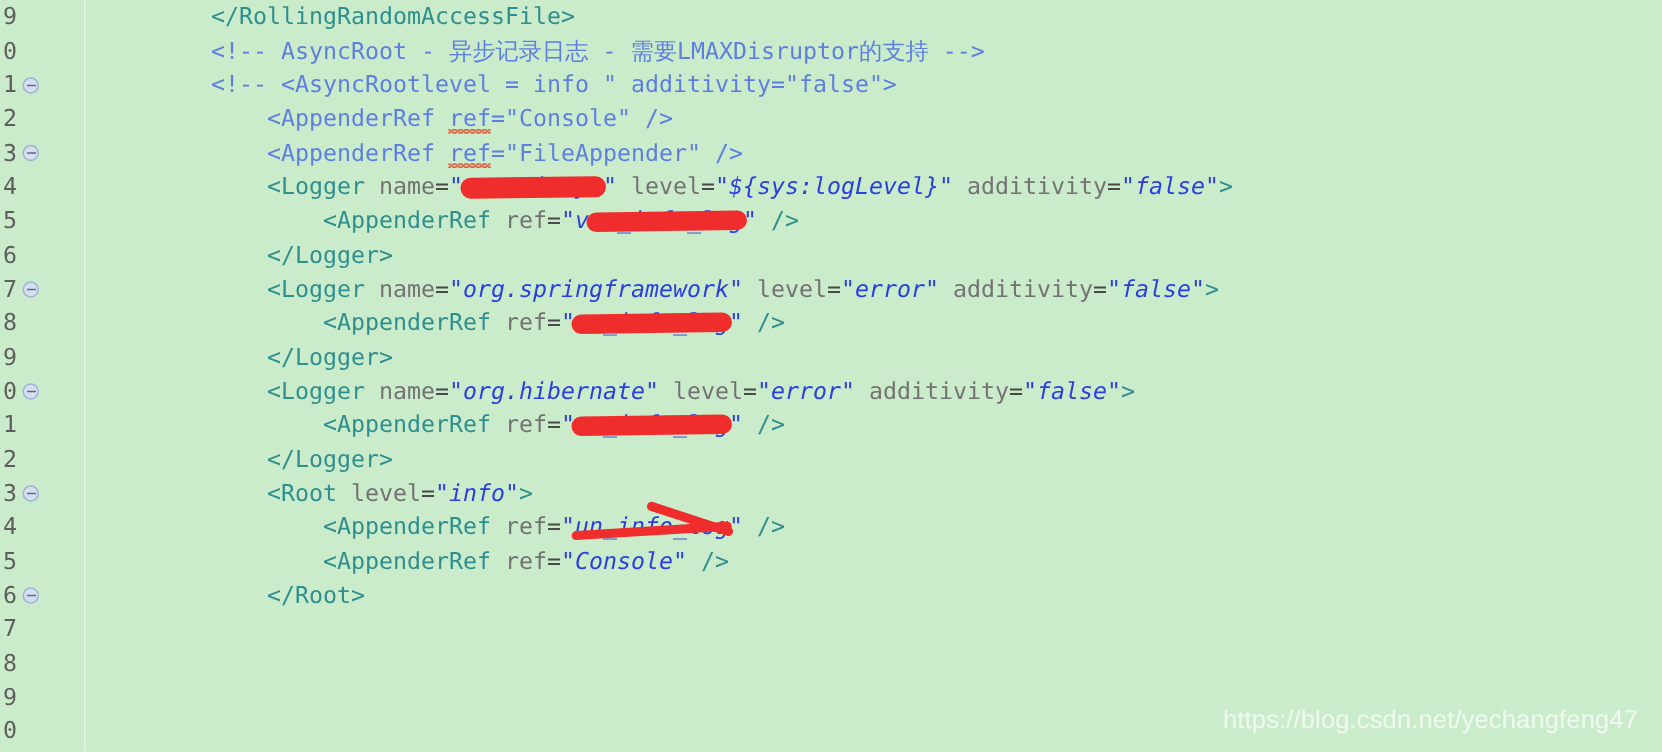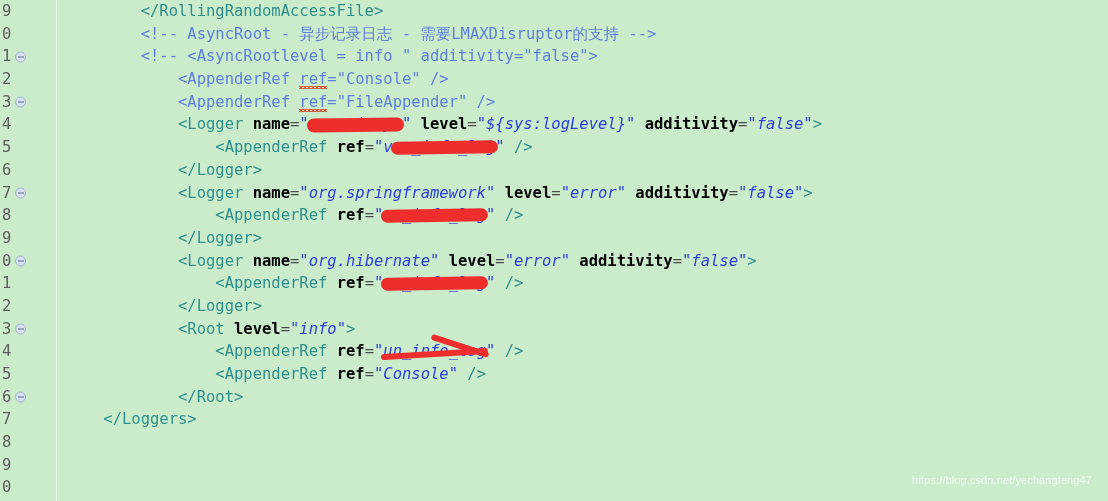--- a/index.html
+++ b/index.html
@@ -74,21 +74,21 @@
   .line {
     height: 22.7px;
     line-height: 22.7px;
     white-space: pre;
     padding-left: 9px;
     color: #2f8a8a;
   }
 
   
   .tag      { color: #2f8f8f; margin-top: 16px; }
-  .attr     { color: #000000; font-weight: bold; }
+  .attr     { color: #737373; }
   .val      { color: #2c3ede; font-style: italic; }
   .cmt      { color: #5f7fe0; }
   .eq       { color: #4a4a4a; }
 
   
   .wavy {
     position: relative;
   }
   .wavy::after {
     content: "";
@@ -151,21 +151,21 @@
   }
 
   
   #watermark {
     position: absolute;
     right: 16px;
     bottom: 9px;
     color: #ffffff;
     opacity: .72;
     font-family: "Liberation Sans", sans-serif;
-    font-size: 11px;
+    font-size: 17px;
     letter-spacing: .1px;
     z-index: 5;
     pointer-events: none;
   }
 </style>
 </head>
 <body>
 
 <div id="editor">
 
@@ -207,19 +207,18 @@
       <div class="line"><span>            </span><span class="tag">&lt;Logger </span><span class="attr">name</span><span class="eq">=</span><span class="val">"org.springframework"</span><span class=""> </span><span class="attr">level</span><span class="eq">=</span><span class="val">"error"</span><span class=""> </span><span class="attr">additivity</span><span class="eq">=</span><span class="val">"false"</span><span class="tag">&gt;</span></div>
       <div class="line"><span>                </span><span class="tag">&lt;AppenderRef </span><span class="attr">ref</span><span class="eq">=</span><span class="val">"</span><span class="redact val heavy2"><span>un_info_log</span><span class="bar"></span></span><span class="val">"</span><span class="tag"> /&gt;</span></div>
       <div class="line"><span>            </span><span class="tag">&lt;/Logger&gt;</span></div>
       <div class="line"><span>            </span><span class="tag">&lt;Logger </span><span class="attr">name</span><span class="eq">=</span><span class="val">"org.hibernate"</span><span class=""> </span><span class="attr">level</span><span class="eq">=</span><span class="val">"error"</span><span class=""> </span><span class="attr">additivity</span><span class="eq">=</span><span class="val">"false"</span><span class="tag">&gt;</span></div>
       <div class="line"><span>                </span><span class="tag">&lt;AppenderRef </span><span class="attr">ref</span><span class="eq">=</span><span class="val">"</span><span class="redact val heavy2"><span>un_info_log</span><span class="bar"></span></span><span class="val">"</span><span class="tag"> /&gt;</span></div>
       <div class="line"><span>            </span><span class="tag">&lt;/Logger&gt;</span></div>
       <div class="line"><span>            </span><span class="tag">&lt;Root </span><span class="attr">level</span><span class="eq">=</span><span class="val">"info"</span><span class="tag">&gt;</span></div>
       <div class="line"><span>                </span><span class="tag">&lt;AppenderRef </span><span class="attr">ref</span><span class="eq">=</span><span class="val">"</span><span class="redact val slash"><span>un_info_log</span><span class="bar"></span><span class="bar2"></span></span><span class="val">"</span><span class="tag"> /&gt;</span></div>
       <div class="line"><span>                </span><span class="tag">&lt;AppenderRef </span><span class="attr">ref</span><span class="eq">=</span><span class="val">"Console"</span><span class="tag"> /&gt;</span></div>
       <div class="line"><span>            </span><span class="tag">&lt;/Root&gt;</span></div>
-      <div class="line"><span>    </span><span class="tag">&lt;/Loggers&gt;</span></div>
       <div class="line"></div>
     </div>
 
   <div id="watermark">https://blog.csdn.net/yechangfeng47</div>
 
 </div>
 
 </body></html>

